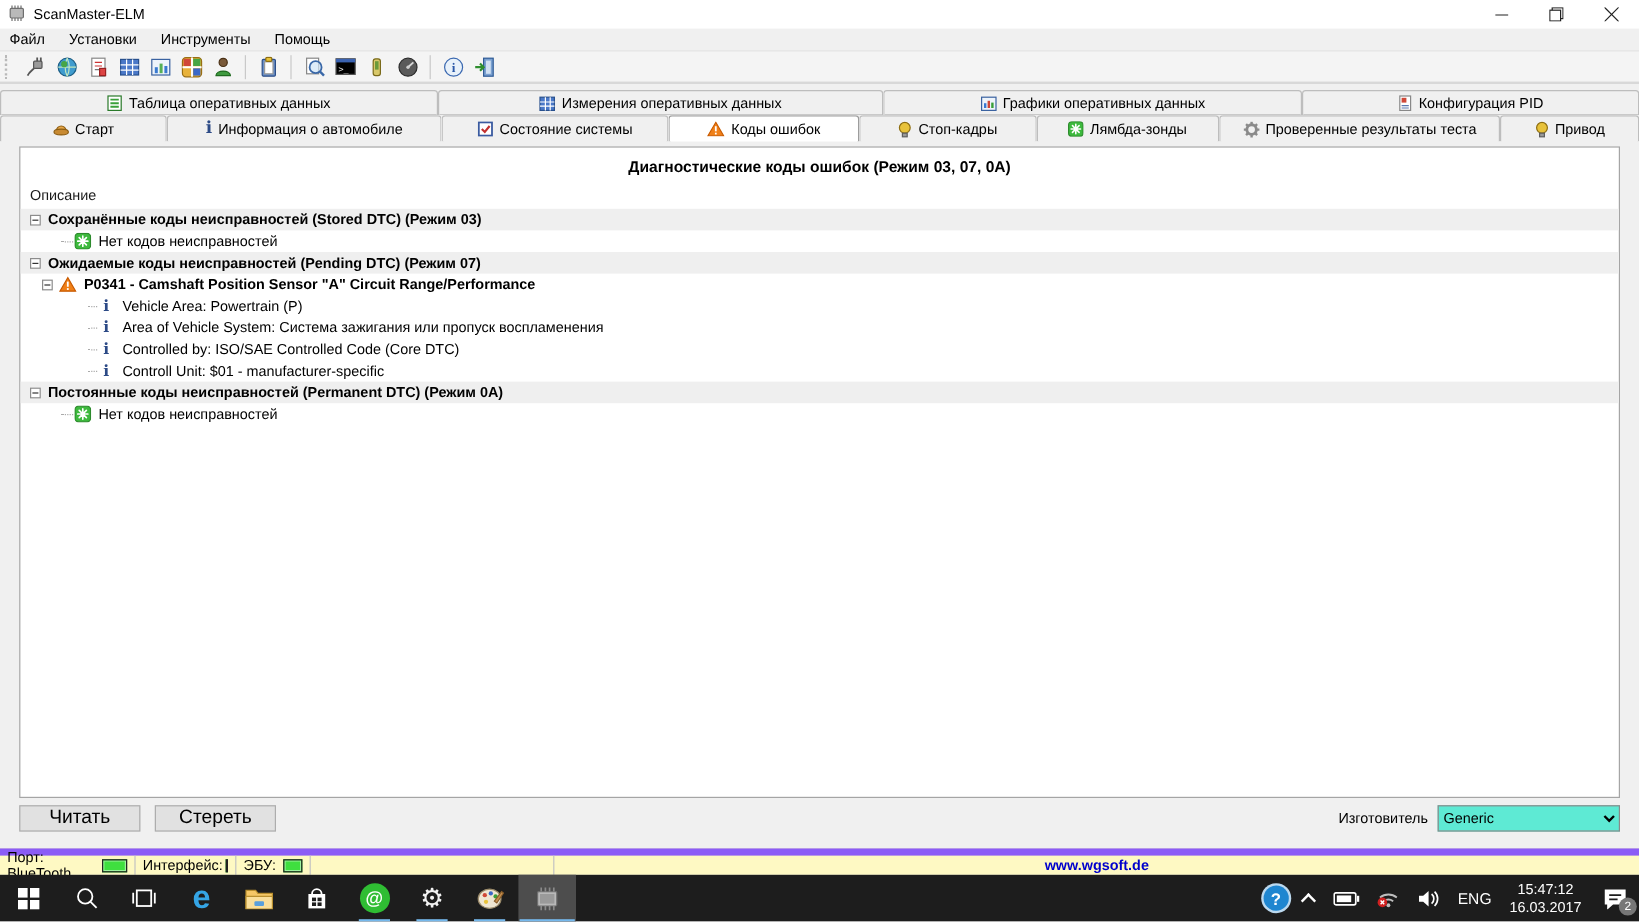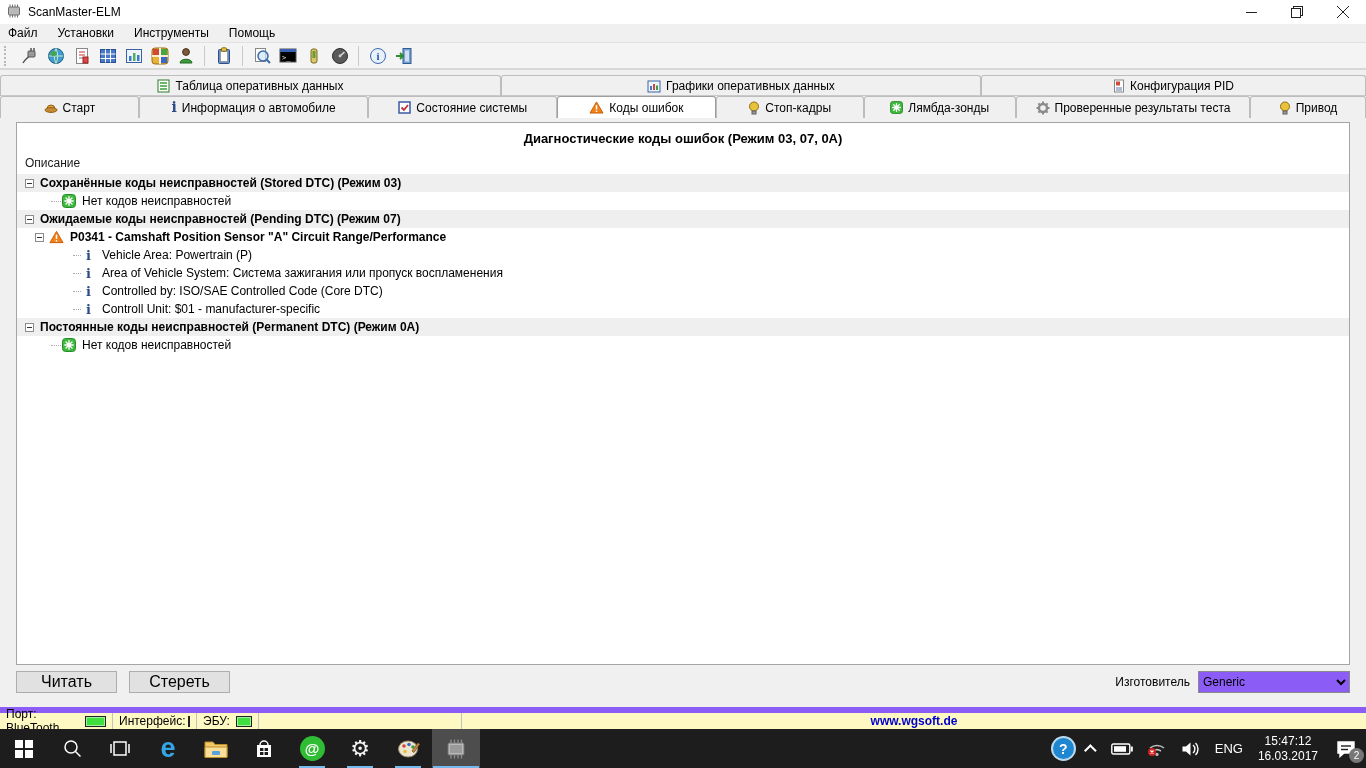--- a/index.html
+++ b/index.html
@@ -21,21 +21,21 @@
   
   .toolbar { position:absolute; top:43px; left:0; right:0; height:27px; background:#f4f4f4; border-bottom:2px solid #d8d8d8; display:flex; align-items:center; gap:5px; padding-left:4px; }
   .grip { width:4px; height:20px; border-left:2px dotted #b9b9b9; margin-right:6px; }
   .tbtn { width:21px; height:21px; display:flex; align-items:center; justify-content:center; }
   .tsep { width:1px; height:20px; background:#c9c9c9; margin:0 3px; }
 
   
   .tabsband { position:absolute; top:70px; left:0; right:0; height:48px; background:#f0f0f0; }
   .tabrow { display:flex; width:100%; }
   .tabrow1 { height:21px; margin-top:5px; }
-  .tabrow2 { height:22px; }
+  .tabrow2 { height:22px;justify-content:flex-end; }
   .tab { display:flex; align-items:center; justify-content:center; gap:5px; border:1px solid #bdbdbd; border-bottom:none; border-radius:3px 3px 0 0; background:#f0f0f0; white-space:nowrap; overflow:hidden; font-size:12px; }
   .tabrow1 .tab { box-shadow:inset 0 -1px 0 #c9c9c9; }
   .tab.active { background:#ffffff; border-color:#9d9d9d; position:relative; z-index:2; box-shadow:none; }
   .tab .ticon { flex:0 0 auto; display:flex; align-items:center; }
 
   
   .workspace { position:absolute; top:118px; left:0; right:0; height:589px; background:#f0f0f0; }
   .mainpanel { position:absolute; left:16px; top:4px; width:1334px; height:543px; background:#ffffff; border:1px solid #a5a5a5; overflow:hidden; }
   .panel-title { text-align:center; font-weight:bold; font-size:13px; padding-top:8px; }
   .desc-label { padding:10px 0 4px 8px; color:#1a1a1a; }
@@ -51,21 +51,21 @@
   .bold { font-weight:bold; }
   .pad0 { padding-left:8px; }
   .pad1a { padding-left:34px; }   
   .pad1b { padding-left:18px; }   
   .pad2 { padding-left:56px; }    
 
   
   .btnrow { position:absolute; left:16px; top:553px; display:flex; gap:12px; }
   .pushbtn { width:101px; height:22px; background:#e1e1e1; border:1px solid #adadad; font-size:16px; display:flex; align-items:center; justify-content:center; font-family:"Liberation Sans",sans-serif; }
   .manuf { position:absolute; right:16px; top:553px; display:flex; align-items:center; gap:8px; }
-  .manuf select { width:152px; height:22px; font-size:12px; font-family:"Liberation Sans",sans-serif; background:#8b5cf6; border:1px solid #8a8a8a; }
+  .manuf select { width:152px; height:22px; font-size:12px; font-family:"Liberation Sans",sans-serif; background:#5eead4; border:1px solid #8a8a8a; }
 
   
   .statusbar { position:absolute; top:707px; left:0; right:0; height:22px; background:#fef9c3; display:flex; border-top:6px solid #8b5cf6; }
   .spanel { border-right:1px solid #c2c2c2; display:flex; align-items:center; padding:0 6px; gap:6px; height:100%; }
   .led { width:24px; height:11px; background:#3fdf3f; border:1px solid #222; box-shadow:inset 0 0 0 1px #9ef29e; }
   .weblink { flex:1; display:flex; align-items:center; justify-content:center; color:#0000cc; font-weight:bold; }
 
   
   .taskbar { position:absolute; top:729px; left:0; right:0; height:39px; background:#1d1d1d; display:flex; }
   .tslot { position:relative; width:48px; height:39px; display:flex; align-items:center; justify-content:center; }
@@ -252,20 +252,34 @@
               <rect x="1" y="1" width="11" height="12" fill="#fff" stroke="#2a7a2a"></rect>
               <g stroke="#3aa03a" stroke-width="1.6">
                 <line x1="3" y1="4" x2="10" y2="4"></line>
                 <line x1="3" y1="7" x2="10" y2="7"></line>
                 <line x1="3" y1="10" x2="10" y2="10"></line>
               </g>
             </svg>
           </span>
         <span>Таблица оперативных данных</span>
       </div>
+      <div class="tab" style="flex:315">
+        <span class="ticon">
+            <svg width="14" height="13" viewBox="0 0 14 13">
+              <rect x="1" y="1" width="12" height="11" fill="#4a78c8" stroke="#28508e"></rect>
+              <g stroke="#fff">
+                <line x1="1" y1="5" x2="13" y2="5"></line>
+                <line x1="1" y1="8.5" x2="13" y2="8.5"></line>
+                <line x1="5.5" y1="1" x2="5.5" y2="12"></line>
+                <line x1="9.5" y1="1" x2="9.5" y2="12"></line>
+              </g>
+            </svg>
+          </span>
+        <span>Измерения оперативных данных</span>
+      </div>
       <div class="tab" style="flex:297">
         <span class="ticon">
             <svg width="14" height="13" viewBox="0 0 14 13">
               <rect x="1" y="1" width="12" height="11" fill="#eef4fb" stroke="#3a62a0"></rect>
               <rect x="3" y="6" width="2" height="4" fill="#3a7ad0"></rect>
               <rect x="6" y="4" width="2" height="6" fill="#d04838"></rect>
               <rect x="9" y="5.5" width="2" height="4.5" fill="#3aa03a"></rect>
             </svg>
           </span>
         <span>Графики оперативных данных</span>

